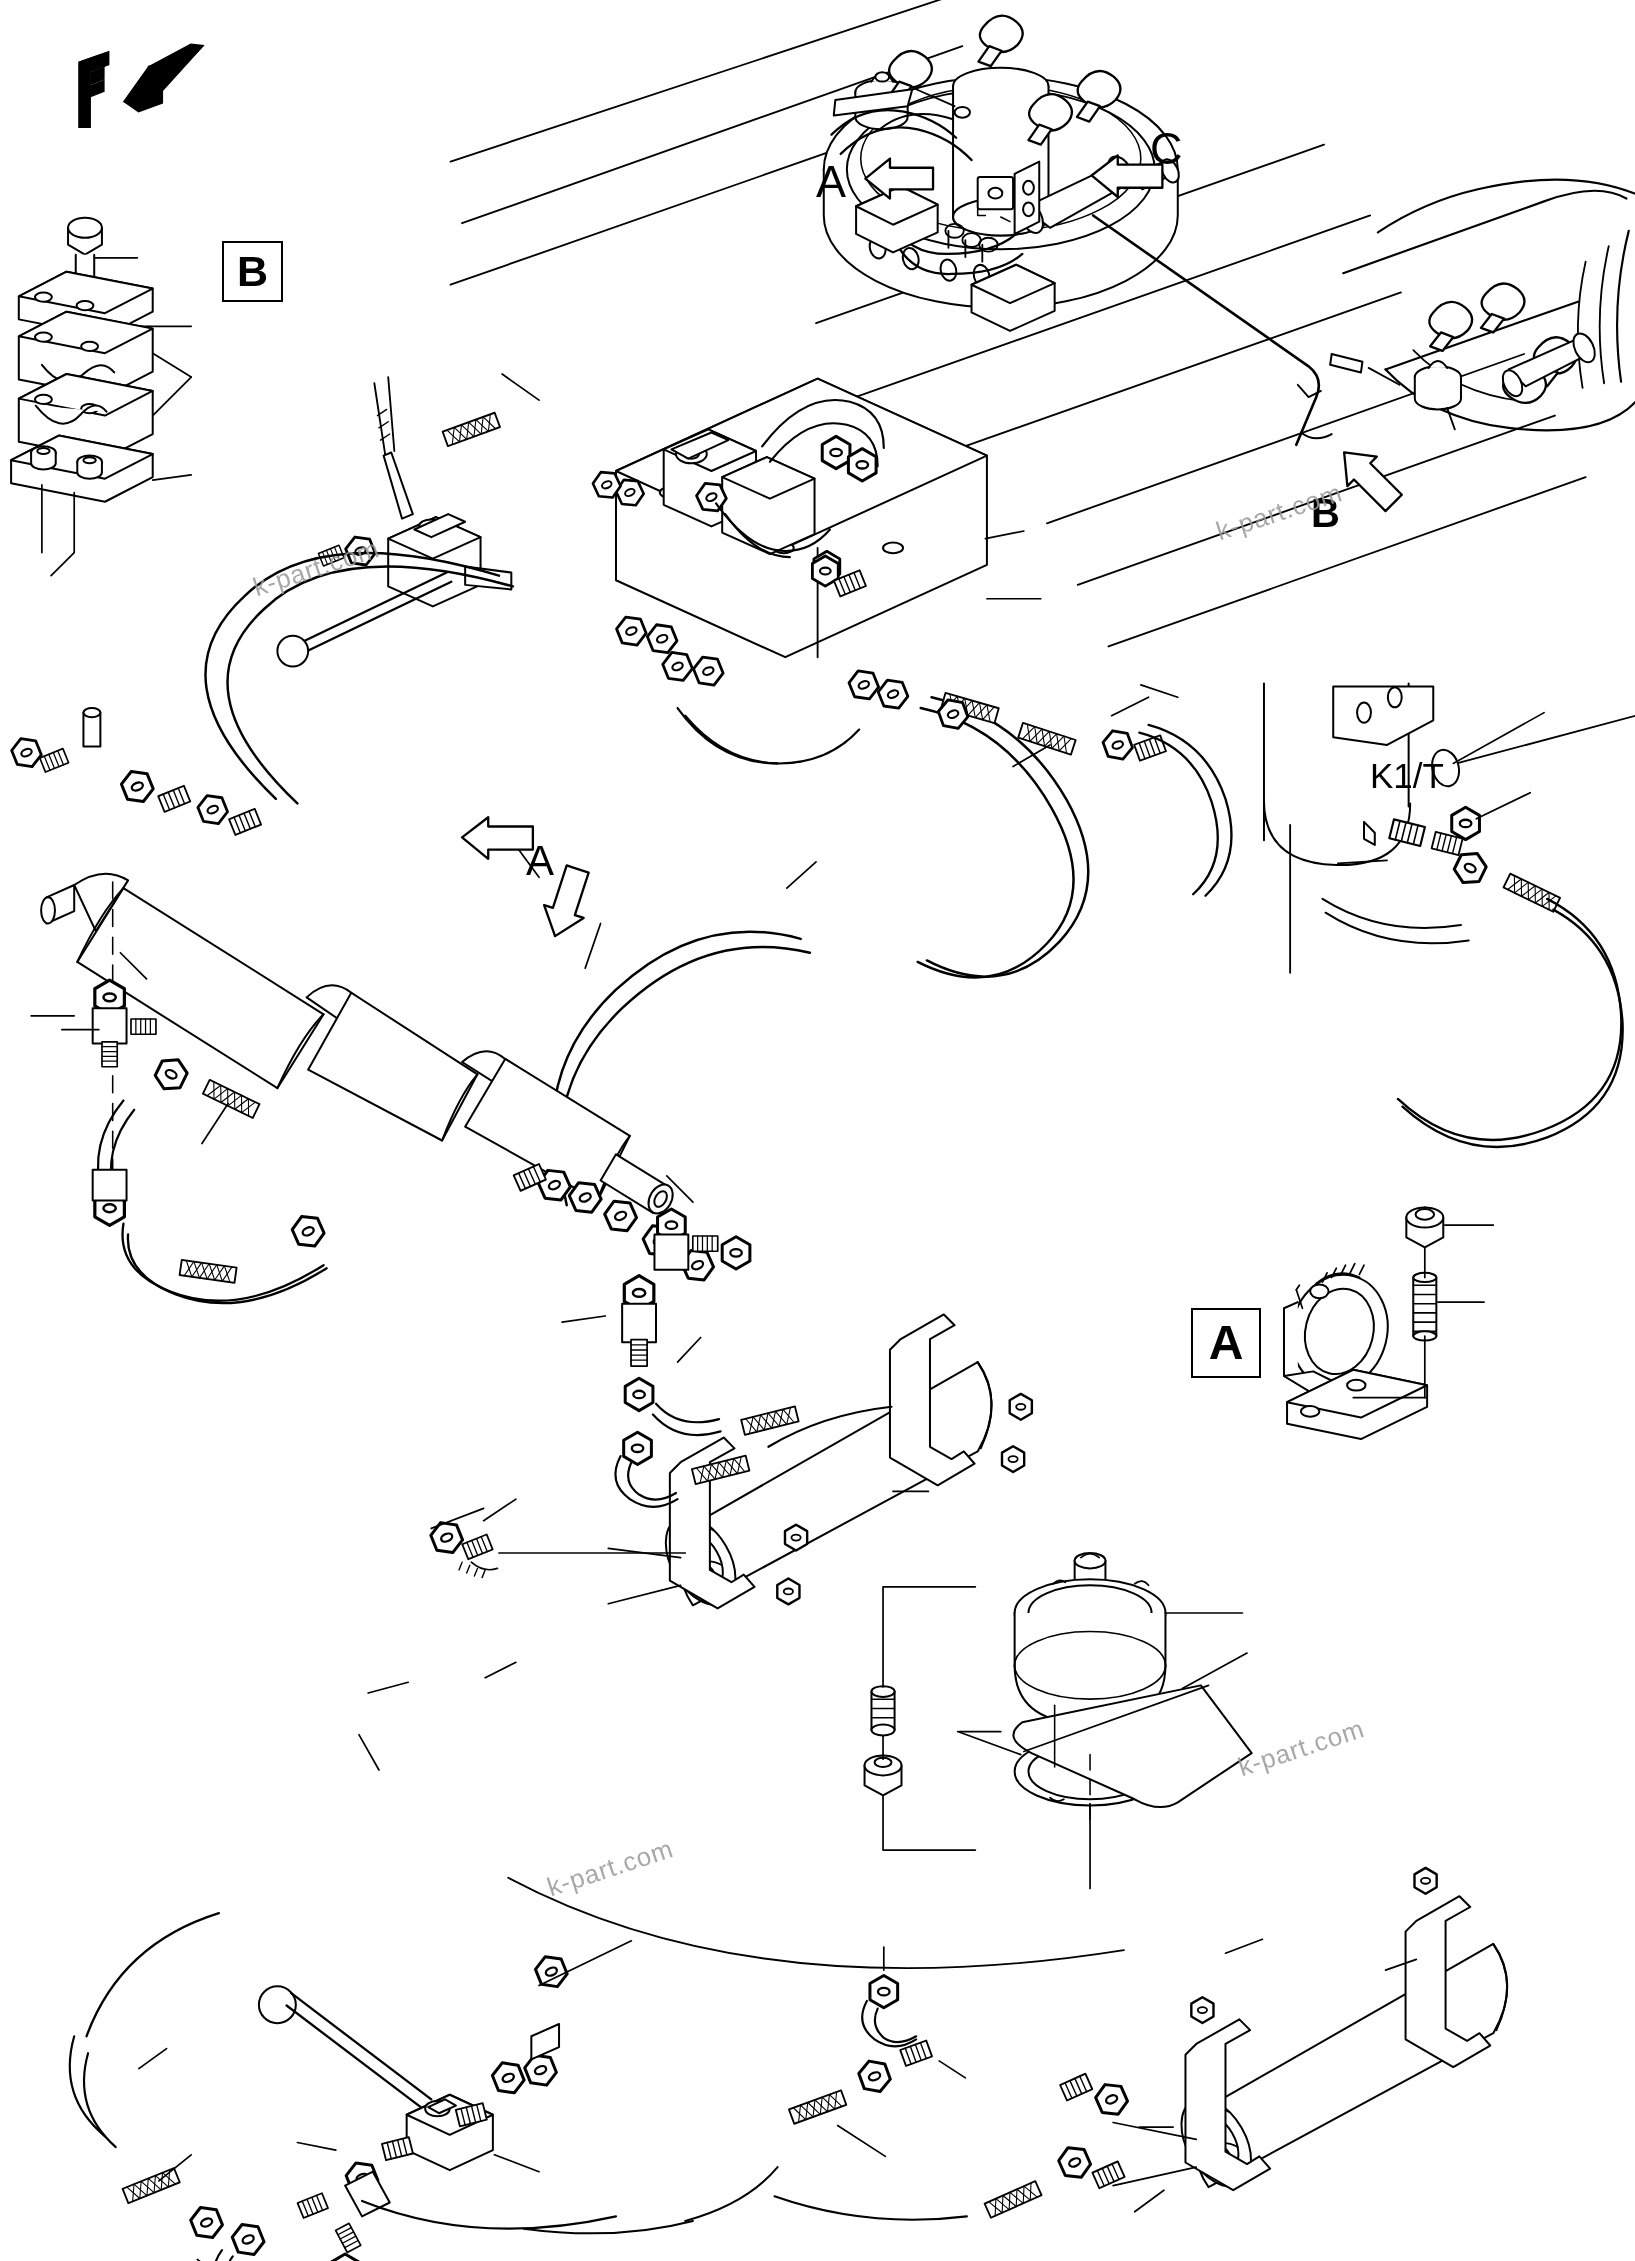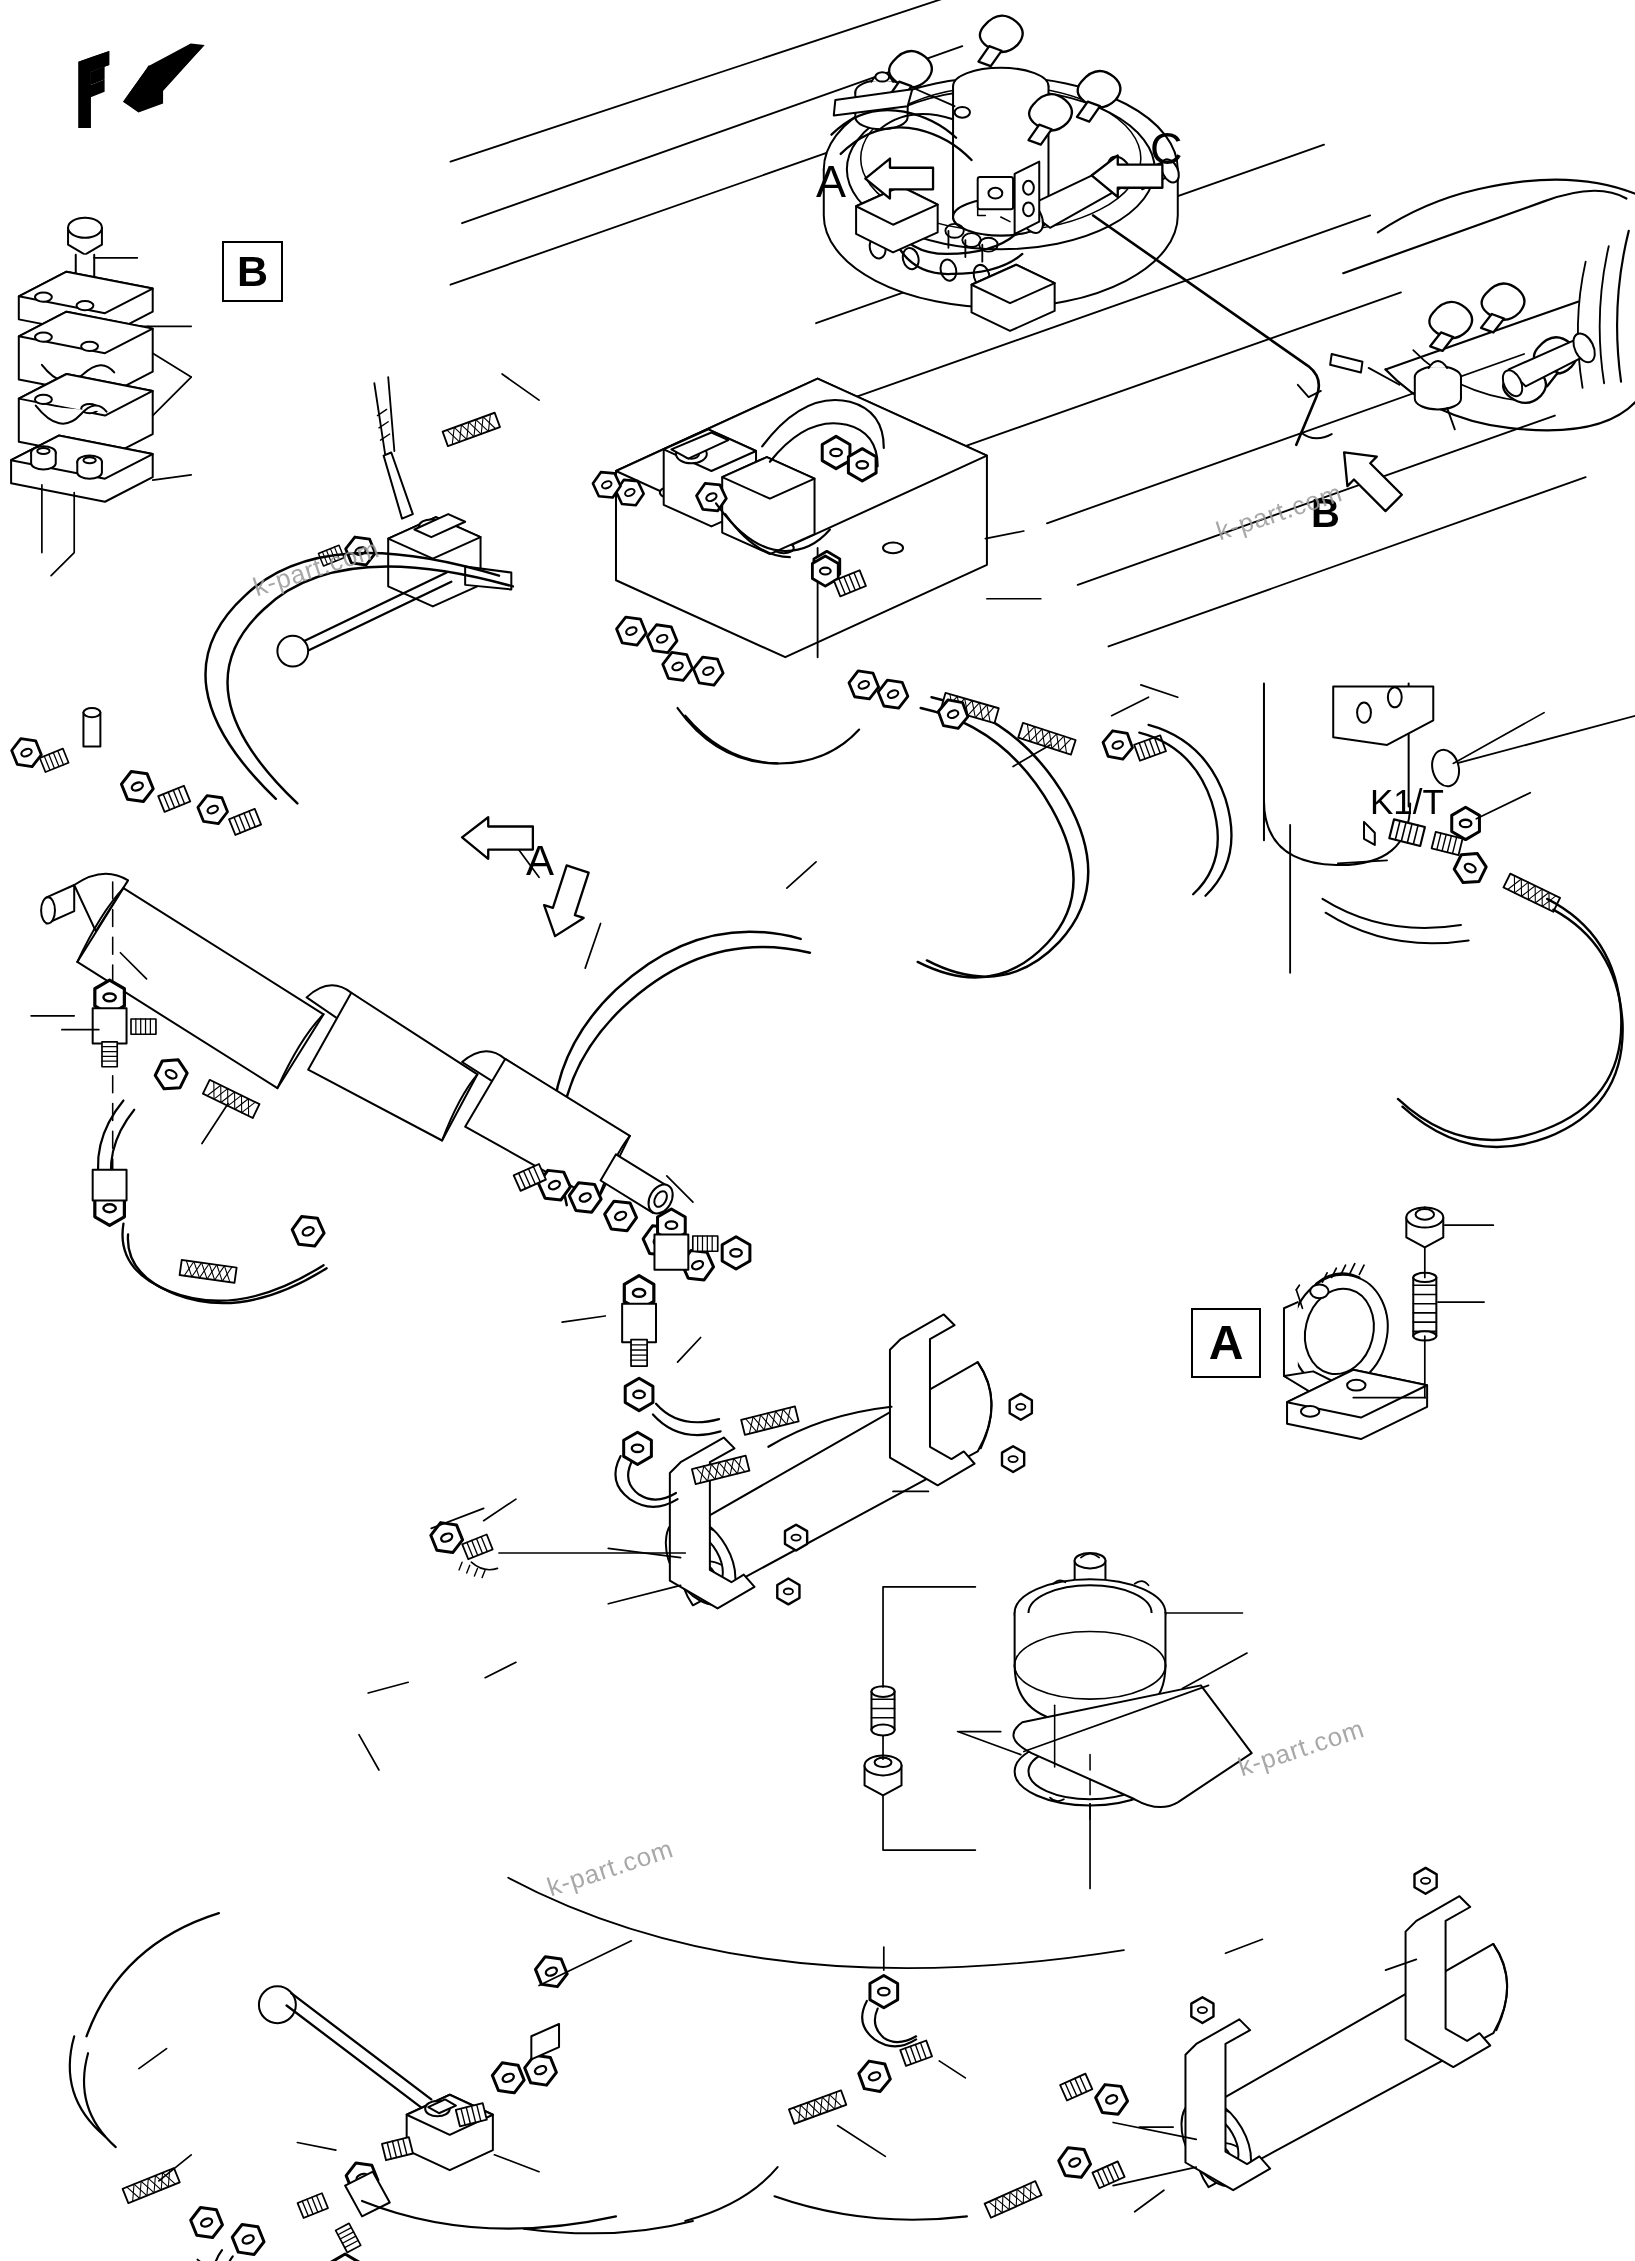--- a/index.html
+++ b/index.html
@@ -709,21 +709,21 @@
 
       <polygon points="1418,236 1418,214 1476,214 1476,202 1510,230 1476,256 1476,244 1418,244" transform="rotate(180 1464 229)"></polygon>
 
       <polygon points="1732,628 1732,606 1790,606 1790,594 1824,622 1790,648 1790,636 1732,636" transform="rotate(-135 1778 621)"></polygon>
 
       <polygon points="600,1096 600,1074 658,1074 658,1062 692,1090 658,1116 658,1104 600,1104" transform="rotate(180 646 1089)"></polygon>
       <polygon points="690,1180 690,1158 748,1158 748,1146 782,1174 748,1200 748,1188 690,1188" transform="rotate(108 736 1173)"></polygon>
     </g>
   </svg>
 
-  <div class="lbl" style="left:1370px;top:784px;font-size:35px;">K1/T</div>
+  <div class="lbl" style="left:1370px;top:758px;font-size:35px;">K1/T</div>
 
   <div class="wm" style="left:254px;top:573px;transform:rotate(-18deg);">k-part.com</div>
   <div class="wm" style="left:1217px;top:517px;transform:rotate(-18deg);">k-part.com</div>
   <div class="wm" style="left:1239px;top:1753px;transform:rotate(-18deg);">k-part.com</div>
   <div class="wm" style="left:548px;top:1873px;transform:rotate(-18deg);">k-part.com</div>
 
 </div>
 
 
 </body></html>

